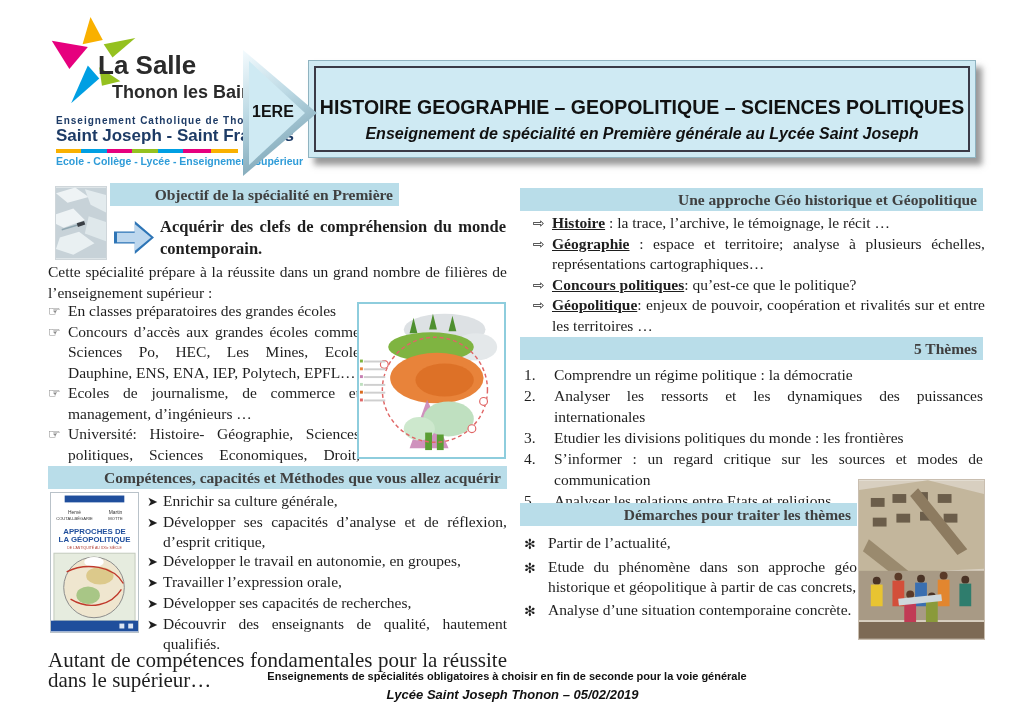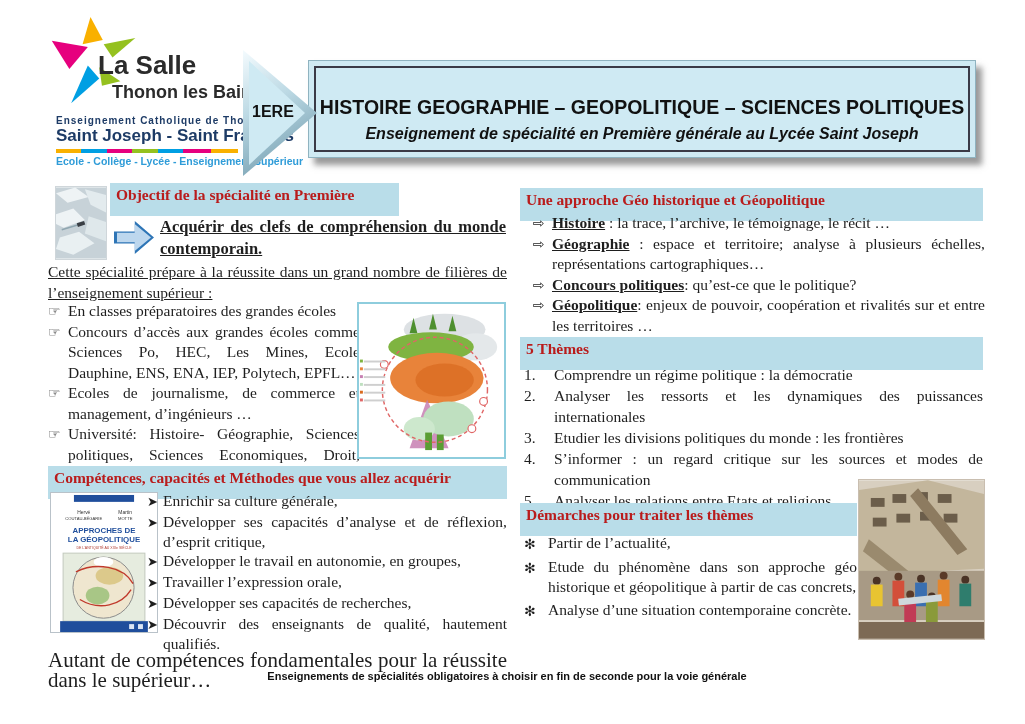--- a/index.html
+++ b/index.html
@@ -33,44 +33,44 @@
                font-weight:bold; font-size:16px; color:#111; }
   .banner-outer { position:absolute; left:308px; top:60px; width:668px; height:98px; z-index:2;
                   background:#cfeaf3; border:1px solid #8fb3c0; padding:5px;
                   box-shadow:6px 7px 6px rgba(70,70,70,0.55); }
   .banner-inner { width:100%; height:100%; border:2px solid #3a3a46; background:#cfeaf3;
                   display:flex; flex-direction:column; align-items:center; justify-content:center; gap:6px; }
   .banner-title { font-family:"Liberation Sans",sans-serif; font-weight:bold; font-size:19.5px; color:#111;margin-top:20px; }
   .banner-sub   { font-family:"Liberation Sans",sans-serif; font-weight:bold; font-style:italic; font-size:16px; color:#111; }
 
   
-  .bar { position:absolute; background:#b9dde9; font-weight:bold; font-size:15.5px; color:#b91c1c;
-         padding:2px 6px 11px 6px; line-height:20px; white-space:nowrap; }
+  .bar { position:absolute; background:#b9dde9; font-weight:bold; font-size:15.5px; color:#404040;
+         padding:2px 6px 1px 6px; line-height:20px; white-space:nowrap;text-align:right; }
   .bar-objectif   { left:110px; top:183px; width:289px; }
   .bar-competence { left:48px;  top:466px; width:459px; }
   .bar-approche   { left:520px; top:188px; width:463px; }
   .bar-themes     { left:520px; top:337px; width:463px; }
   .bar-demarches  { left:520px; top:503px; width:337px; }
 
   
   .img-frame { position:absolute; overflow:hidden; }
   .ice-img   { left:55px;  top:186px; width:52px;  height:74px;  border:1px solid #cfd6da; }
   .map-img   { left:357px; top:302px; width:149px; height:157px; border:2px solid #8ecddd; background:#fff; }
-  .book-img  { left:50px;  top:492px; width:108px;  height:141px; border:1px solid #b9c2c9; background:#fff; }
+  .book-img  { left:50px;  top:492px; width:89px;  height:141px; border:1px solid #b9c2c9; background:#fff; }
   .photo-img { left:858px; top:479px; width:127px; height:161px; border:1px solid #c9beb0; }
   .img-frame svg { display:block; width:100%; height:100%; }
 
   
   .block-arrow-outer { position:absolute; left:114px; top:221px; width:40px; height:33px; background:#2e75b6;
         clip-path:polygon(0 32%,52% 32%,52% 0,100% 50%,52% 100%,52% 68%,0 68%); }
   .block-arrow-inner { position:absolute; left:117px; top:224px; width:34px; height:27px; background:#bdd7ee;
         clip-path:polygon(0 32%,52% 32%,52% 0,100% 50%,52% 100%,52% 68%,0 68%); }
   .lead-text { position:absolute; left:160px; top:216px; width:346px; font-weight:bold; font-size:16.5px;
-               line-height:22px; text-align:justify;text-decoration:underline; }
-  .intro     { position:absolute; left:48px; top:261px; width:459px; font-size:15.5px; line-height:21px; text-align:justify;text-decoration:underline; }
+               line-height:22px; text-align:justify; }
+  .intro     { position:absolute; left:48px; top:261px; width:459px; font-size:15.5px; line-height:21px; text-align:justify; }
 
   ul.plain { list-style:none; }
   .flexli { display:flex; }
   .flexli .bi { flex:none; font-family:"DejaVu Sans",sans-serif; }
   .flexli .bt { flex:1; text-align:justify; }
 
   .obj-list  { position:absolute; left:48px; top:301px; width:312px; font-size:15.5px; line-height:20.5px; }
   .obj-list .bi { width:20px; font-size:14px; }
 
   .comp-list { position:absolute; left:147px; top:491px; width:360px; font-size:15.5px; line-height:19.8px; }
@@ -353,14 +353,15 @@
           <rect x="46" y="120" width="12" height="24" fill="#c13b55"></rect>
         <circle cx="74" cy="118" r="4" fill="#4a3326"></circle>
           <rect x="68" y="122" width="12" height="22" fill="#8a9a3a"></rect>
       </g>
       <rect x="40" y="118" width="44" height="7" fill="#cfd8dc" transform="rotate(-6 62 121)"></rect>
       <rect x="0" y="144" width="127" height="17" fill="#7d6a55"></rect>
     </svg>
   </div>
 
   <div class="footer1">Enseignements de spécialités obligatoires à choisir en fin de seconde pour la voie générale</div>
+  <div class="footer2">Lycée  Saint Joseph Thonon – 05/02/2019</div>
 
 </div>
 
 </body></html>

